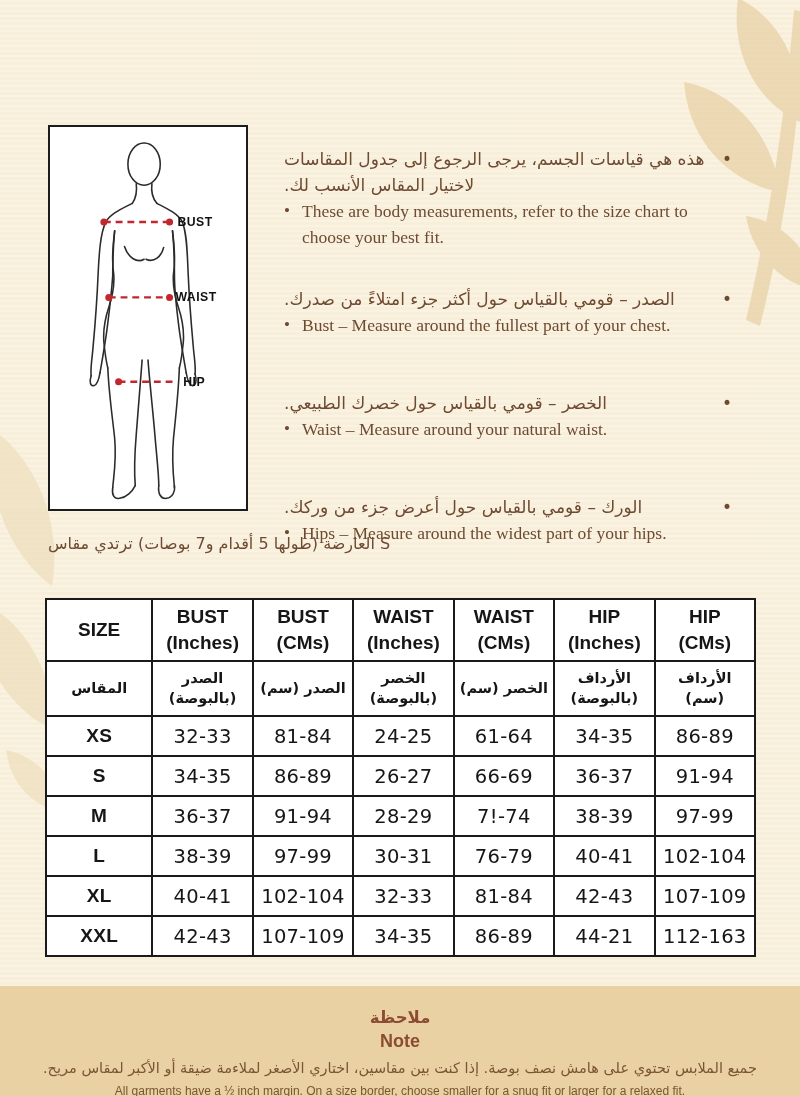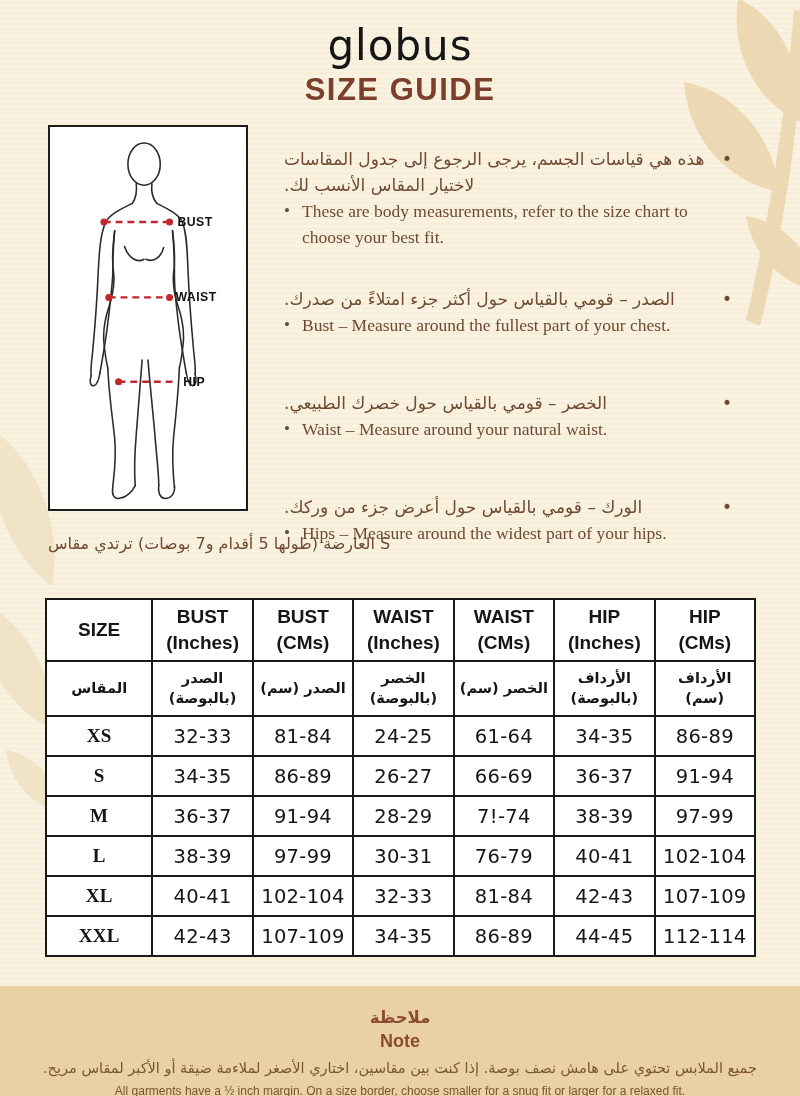--- a/index.html
+++ b/index.html
@@ -47,21 +47,21 @@
   .size-table {
     position:absolute; left:45px; top:598px; width:711px;
     border-collapse:collapse; table-layout:fixed; background:#ffffff;
     color:#161616; text-align:center;
   }
   .size-table col.c-size { width:15%; }
   .size-table td, .size-table th { border:2px solid #1a1a1a; padding:0 2px; vertical-align:middle; }
   .size-table .hdr-en th { height:62px; font-size:19px; font-weight:bold; white-space:pre-line; line-height:1.35; }
   .size-table .hdr-ar th { height:55px; font-size:14.5px; font-weight:bold; white-space:pre-line; line-height:1.35; direction:rtl; font-family:"DejaVu Sans", sans-serif; }
   .size-table .data td { height:40px; font-size:19.5px; font-family:"DejaVu Sans", sans-serif; letter-spacing:.3px; }
-  .size-table .data td.sz { font-weight:bold; font-family:Liberation Serif, serif; font-size:19px; }
+  .size-table .data td.sz { font-weight:bold; font-family:Liberation Sans, sans-serif; font-size:19px; }
 
   
   .note-band {
     position:absolute; left:0; top:986px; width:100%; height:110px;
     background:#e9d1a3; text-align:center; padding-top:21px;
   }
   .note-head-ar { font-family:"DejaVu Sans", sans-serif; font-size:16.5px; font-weight:bold; color:#8c4c33; line-height:22px; }
   .note-head-en { font-size:18px; font-weight:bold; color:#8c4c33; line-height:24px; }
   .note-body-ar { font-family:"DejaVu Sans", sans-serif; font-size:14.5px; color:#7a5434; direction:rtl; line-height:24px; margin-top:3px; }
   .note-body-en { font-size:12px; color:#7a5434; line-height:22px; }
@@ -80,24 +80,20 @@
     </g>
   </svg>
   <svg class="leaf-svg leaf-left" viewBox="0 0 150 400">
     <g fill="#f0e2c3" opacity="0.9">
       <path d="M28 10 C74 44 96 108 86 166 C40 132 18 68 28 10 Z"></path>
       <path d="M10 180 C58 198 88 252 88 310 C42 290 12 238 10 180 Z"></path>
       <path d="M40 330 C70 336 92 360 98 392 C66 388 44 362 40 330 Z"></path>
     </g>
   </svg>
 
-  <div class="header">
-    <div class="brand">globus</div>
-    <div class="title">SIZE GUIDE</div>
-  </div>
 
   <div class="diagram">
     <svg viewBox="0 0 200 386">
       <g fill="none" stroke="#2b2b2b" stroke-width="1.6" stroke-linecap="round">
 
         <ellipse cx="96" cy="36" rx="16.5" ry="21.5"></ellipse>
 
         <path d="M88 56 C89 64 88 70 84 76"></path>
         <path d="M104 56 C103 64 104 70 109 76"></path>
 
@@ -279,22 +275,22 @@
       <td>81-84</td>
       <td>42-43</td>
       <td>107-109</td>
     </tr>
     <tr class="data">
       <td class="sz">XXL</td>
       <td>42-43</td>
       <td>107-109</td>
       <td>34-35</td>
       <td>86-89</td>
-      <td>44-45</td>
-      <td>112-114</td>
+      <td>44-21</td>
+      <td>112-163</td>
     </tr>
   </tbody>
     </table>
 
   <div class="note-band">
     <div class="note-head-ar">ملاحظة</div>
     <div class="note-head-en">Note</div>
     <div class="note-body-ar">جميع الملابس تحتوي على هامش نصف بوصة. إذا كنت بين مقاسين، اختاري الأصغر لملاءمة ضيقة أو الأكبر لمقاس مريح.</div>
     <div class="note-body-en">All garments have a ½ inch margin. On a size border, choose smaller for a snug fit or larger for a relaxed fit.</div>
   </div>

